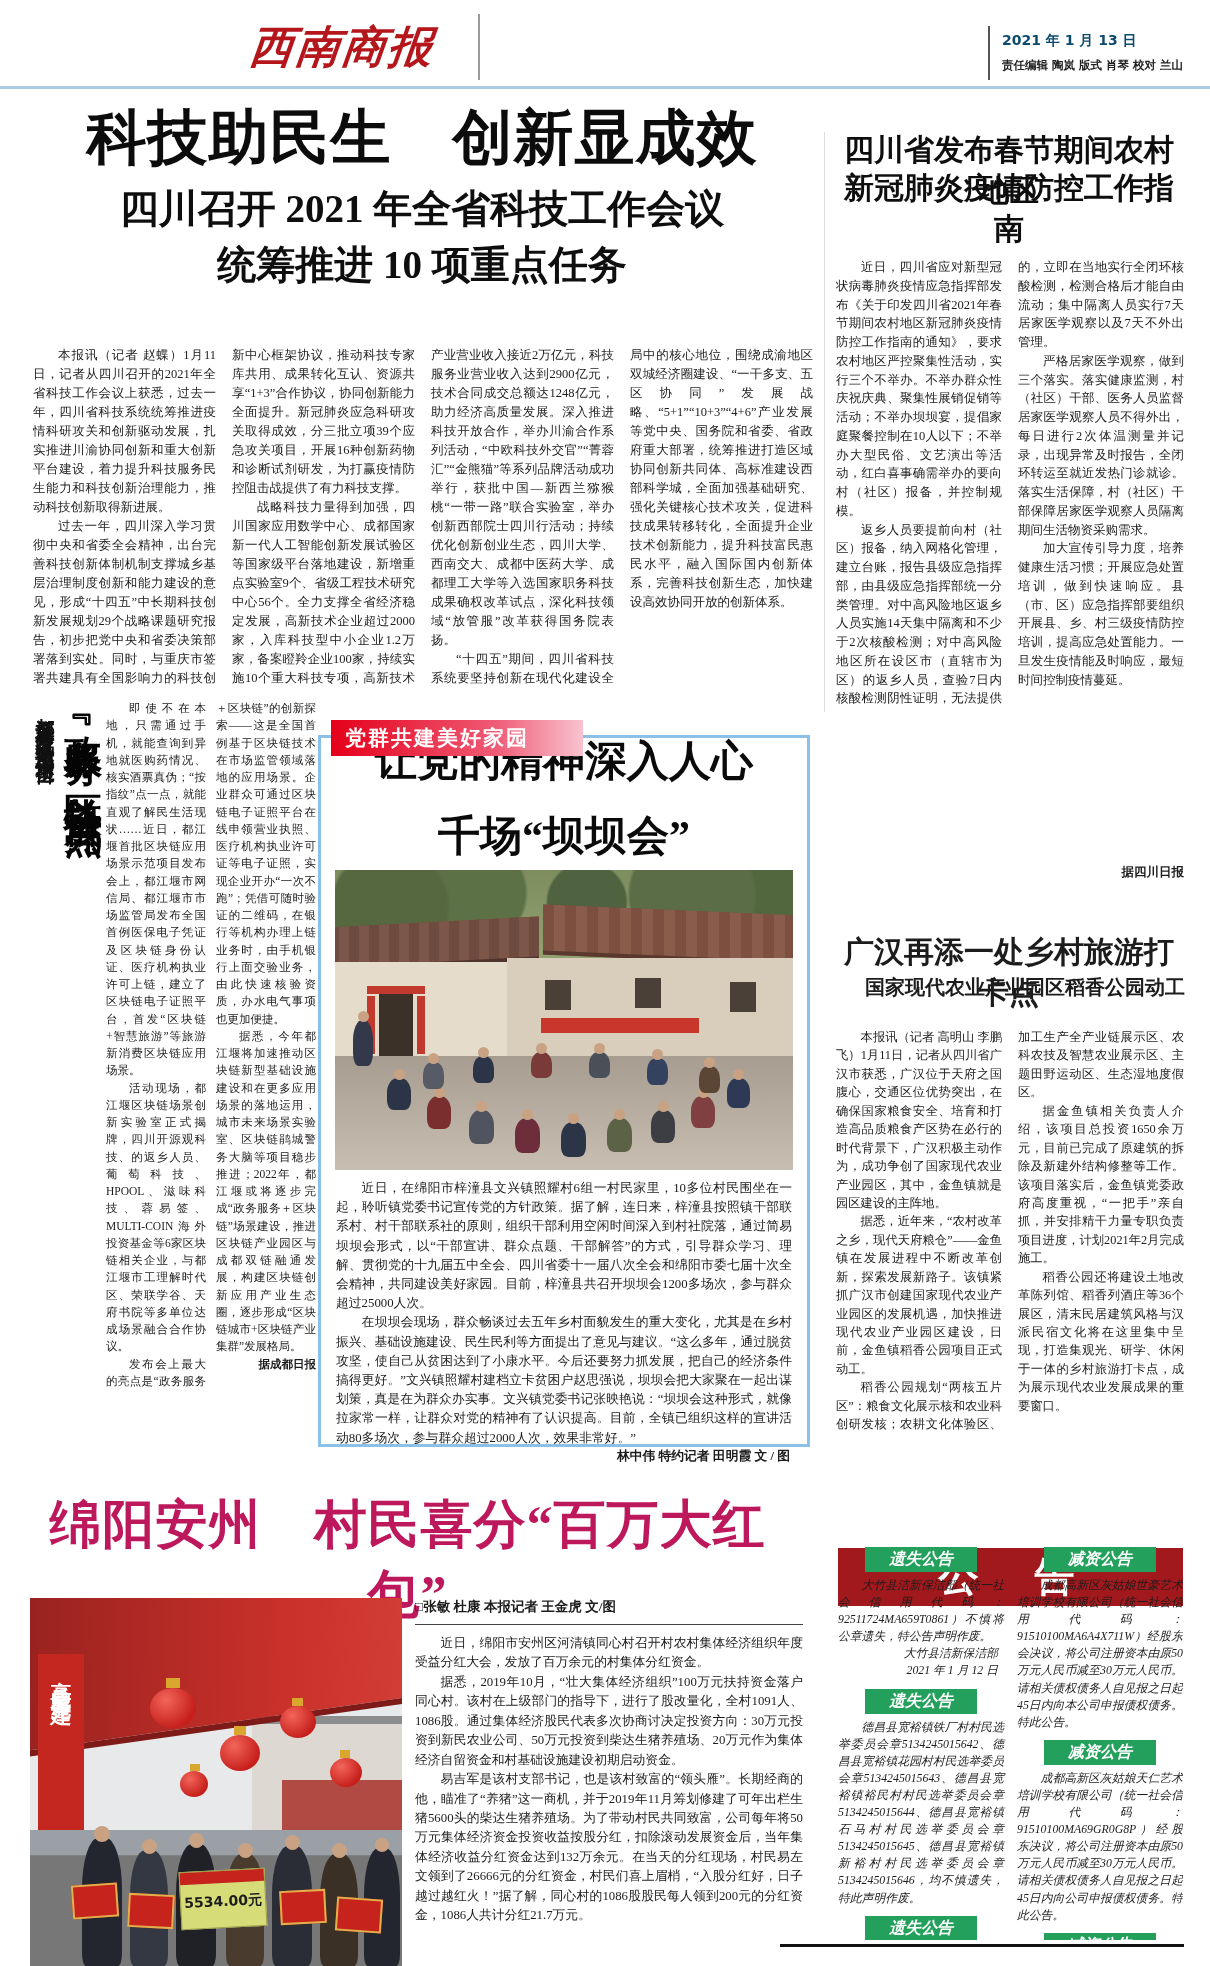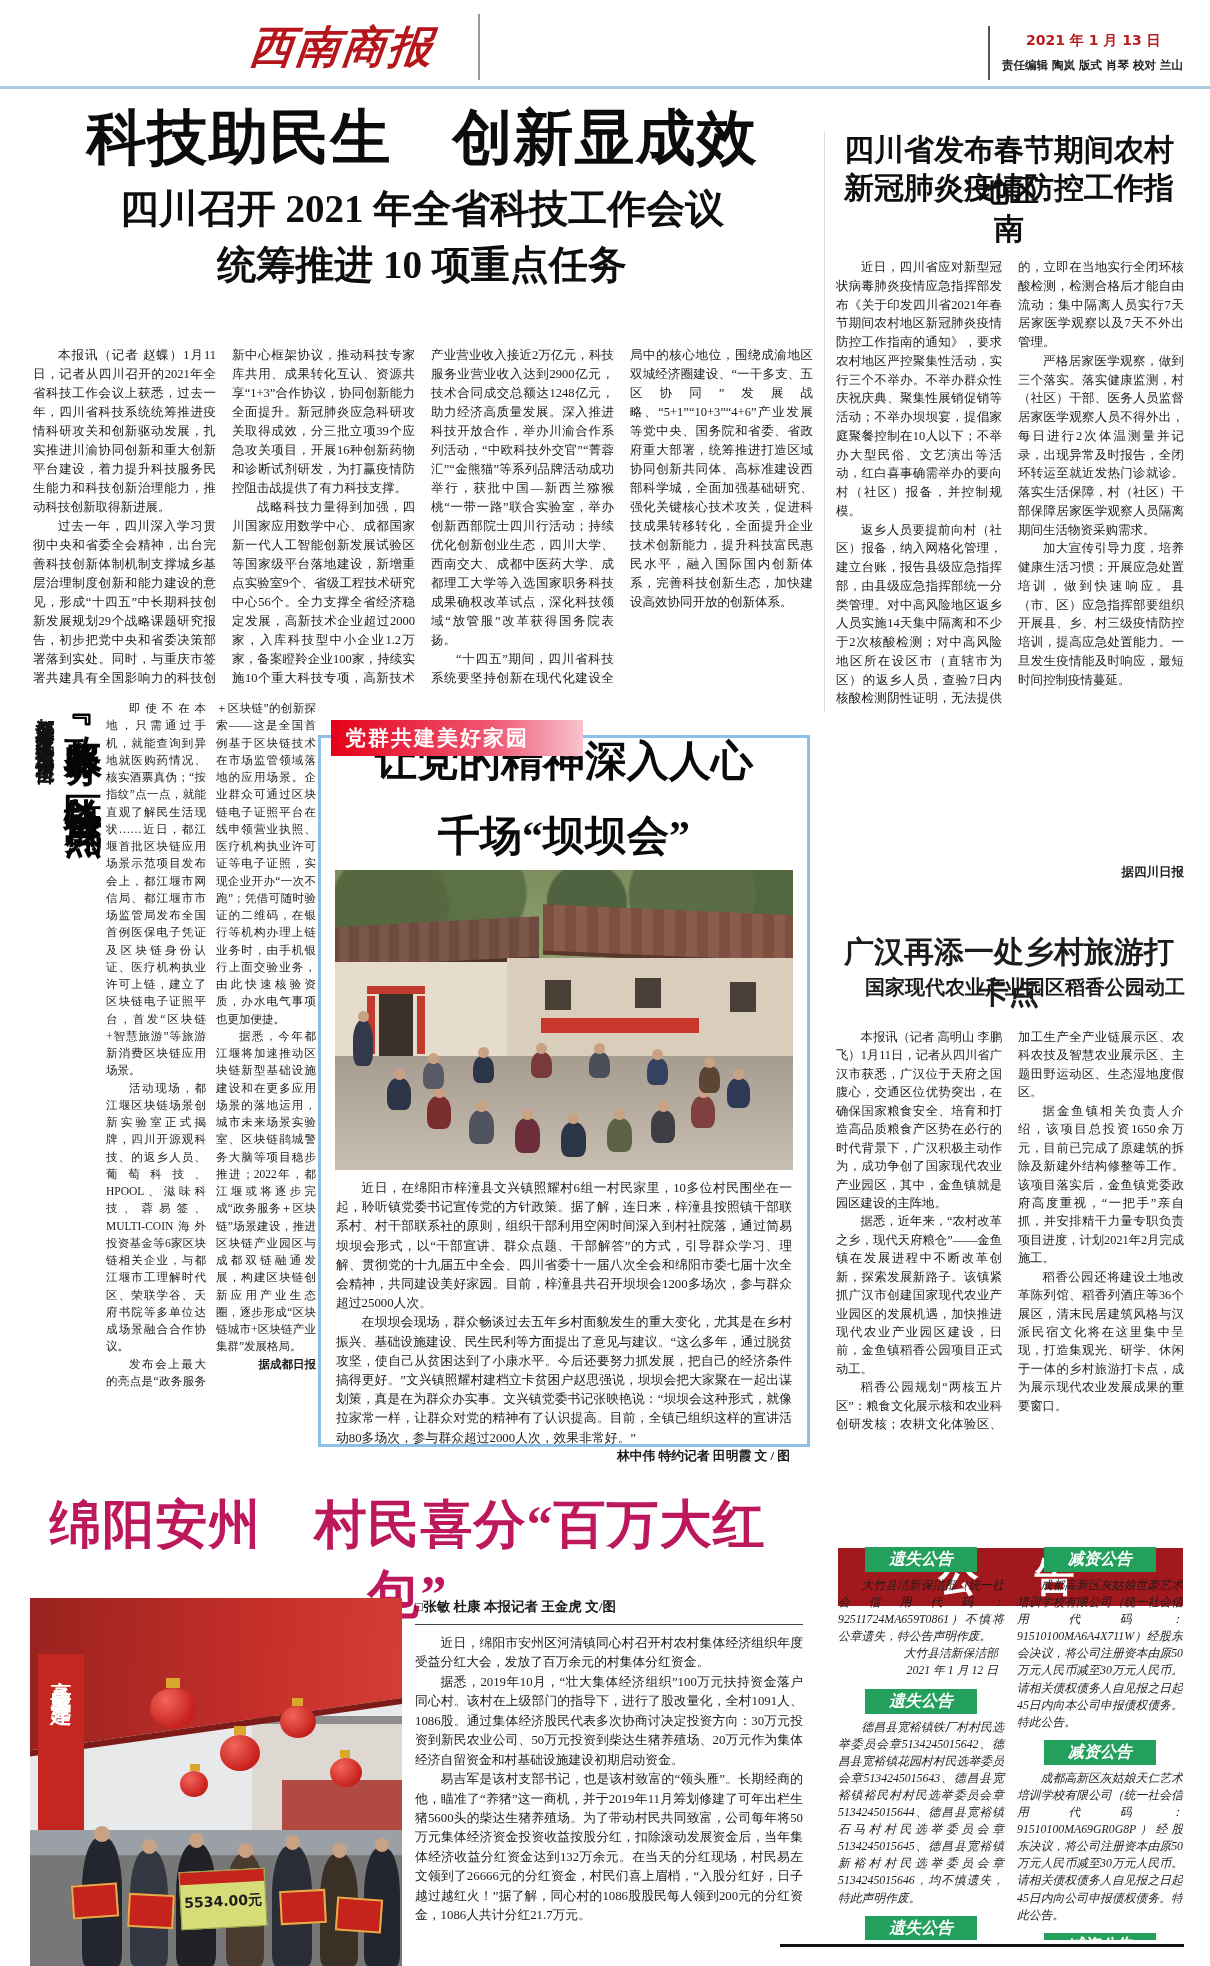--- a/index.html
+++ b/index.html
@@ -11,21 +11,21 @@
   }
   .abs { position:absolute; }
 
   
   .logo { left:250px; top:18px; font-size:44px; font-weight:900; font-style:italic;
           color:#b5161b; transform:skewX(-6deg); letter-spacing:2px; }
   .mast-div1 { left:478px; top:14px; width:2px; height:66px; background:#9a9a9a; }
   .section-title { left:498px; top:8px; font-size:58px; font-weight:900; color:#2d2d2d;
           letter-spacing:3px; font-family:"Liberation Serif","DejaVu Serif",serif; }
   .mast-div2 { left:988px; top:26px; width:2px; height:54px; background:#555; }
-  .mast-date { left:1026px; top:32px; font-size:14px; font-weight:700; color:#b91c1c;
+  .mast-date { left:1002px; top:32px; font-size:14px; font-weight:700; color:#0c4a6e;
           font-family:"DejaVu Sans","Liberation Sans",sans-serif; }
   .mast-staff { left:1002px; top:58px; font-size:11.5px; font-weight:700; color:#222;
           font-family:"DejaVu Sans","Liberation Sans",sans-serif; }
   .head-rule { left:0; top:86px; width:1210px; height:3px; background:#a9cce3; }
 
   
   .body-txt p { text-indent:2em; text-align:justify; }
   .cols { column-gap:16px; overflow:hidden; }
   .credit { text-align:right; font-weight:700; }
 

